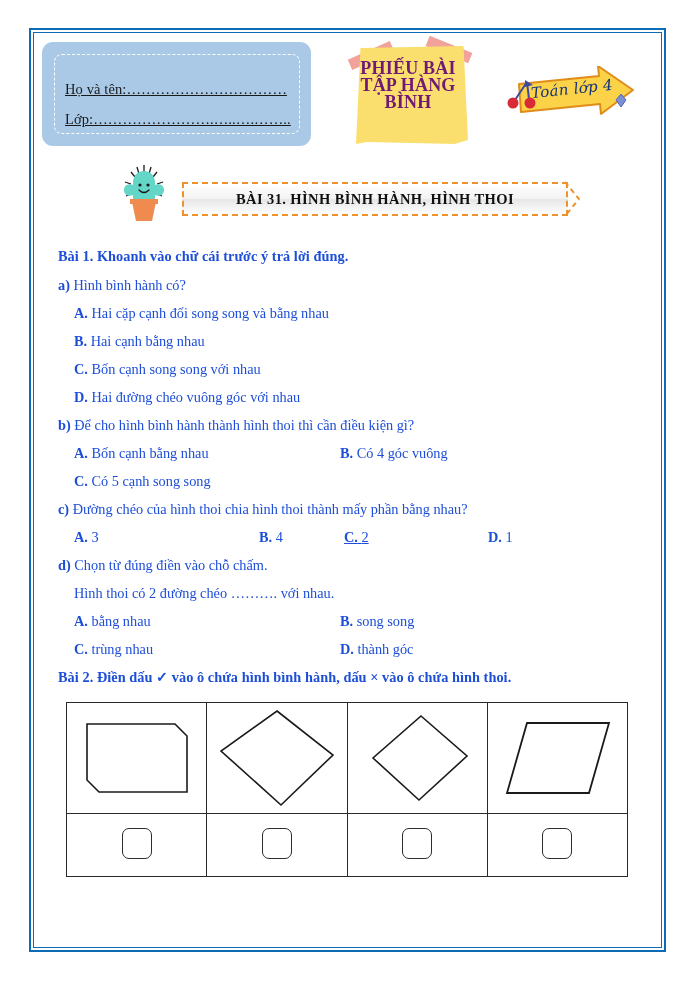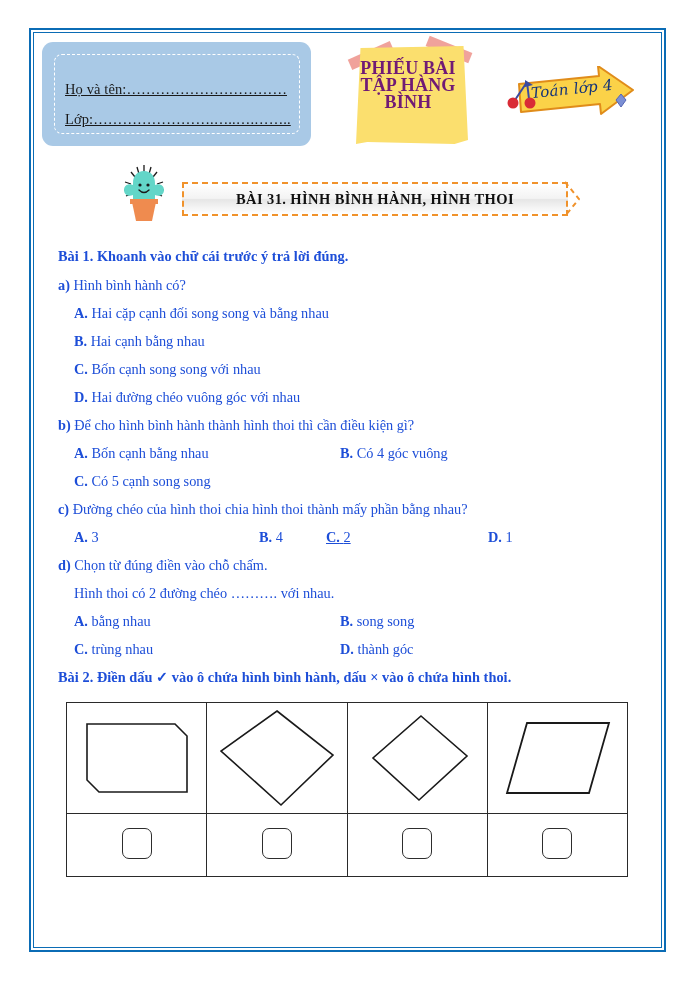--- a/index.html
+++ b/index.html
@@ -208,21 +208,21 @@
   .opt-col {
     position: absolute;
     top: 0;
     white-space: nowrap;
   }
   .opt-col b { font-weight: bold; }
   .c1 { left: 16px; }
   .c2 { left: 282px; }
   .r4c1 { left: 16px; }
   .r4c2 { left: 161px; margin-left: 40px; }
-  .r4c3 { left: 268px; text-decoration: underline; }
+  .r4c3 { left: 286px; text-decoration: underline; }
   .r4c4 { left: 430px; }
   .fill-line { margin-bottom: 11px; margin-left: 16px; }
 
   
   .shapes-table {
     position: absolute;
     left: 66px;
     top: 702px;
     width: 562px;
     border-collapse: collapse;

